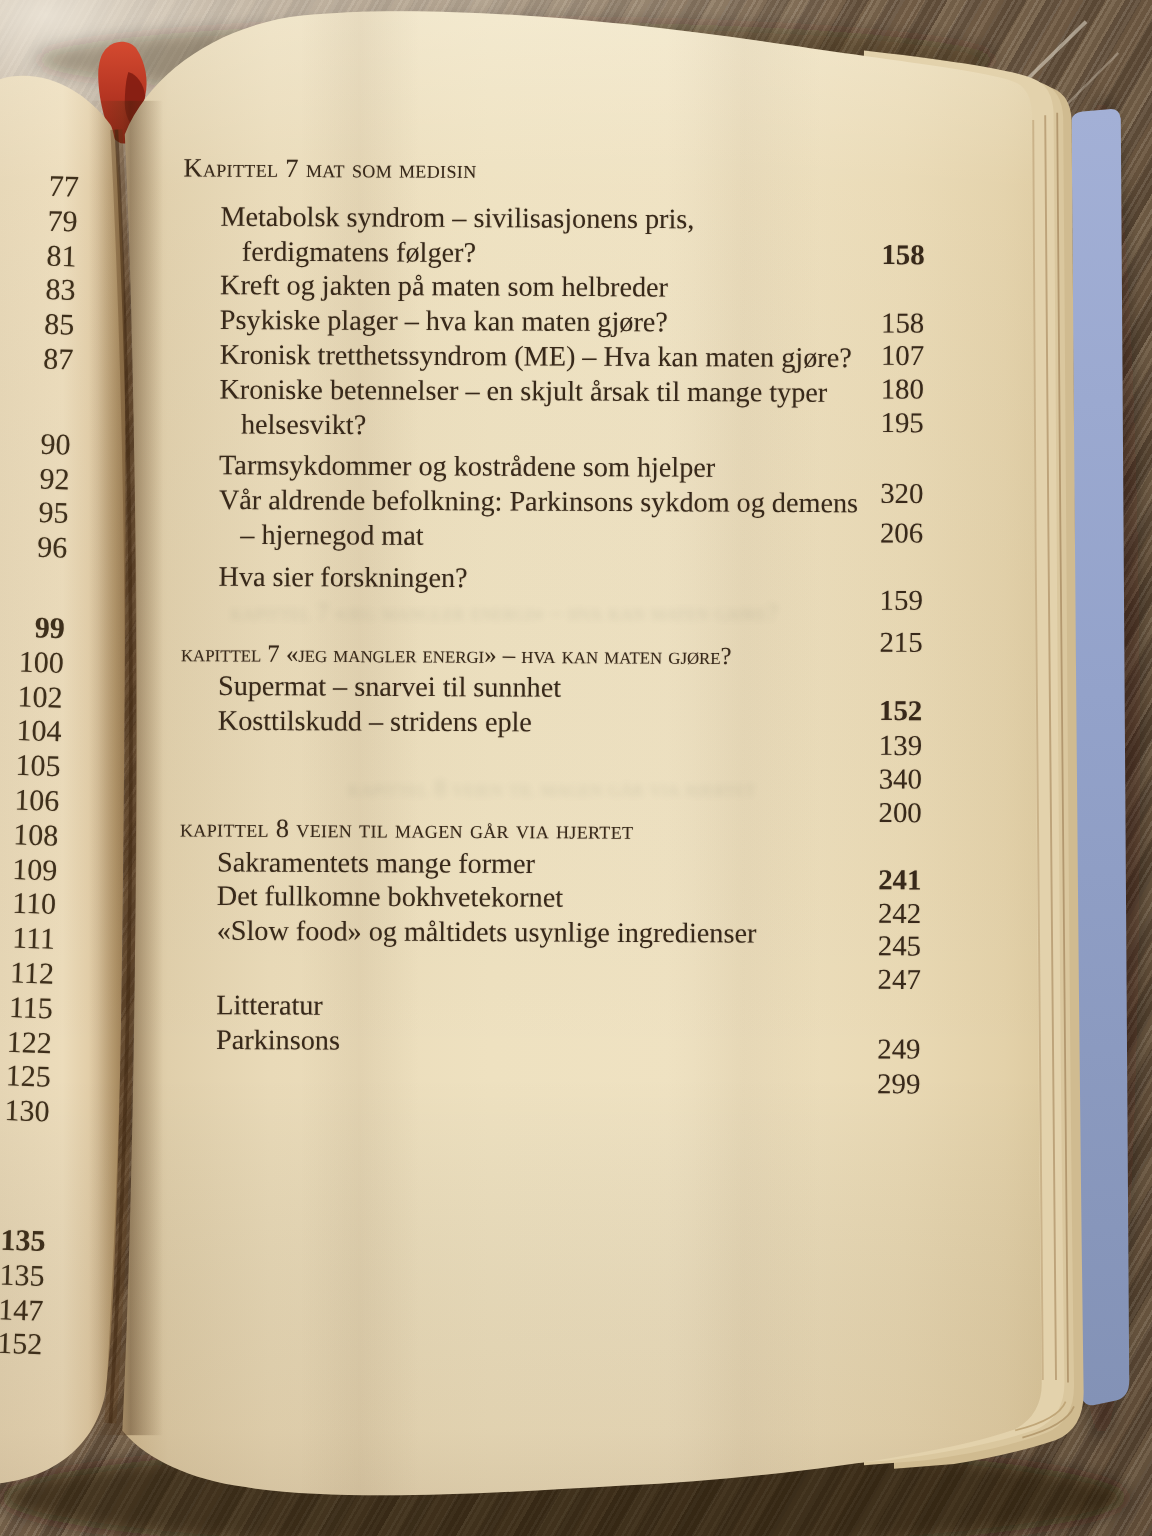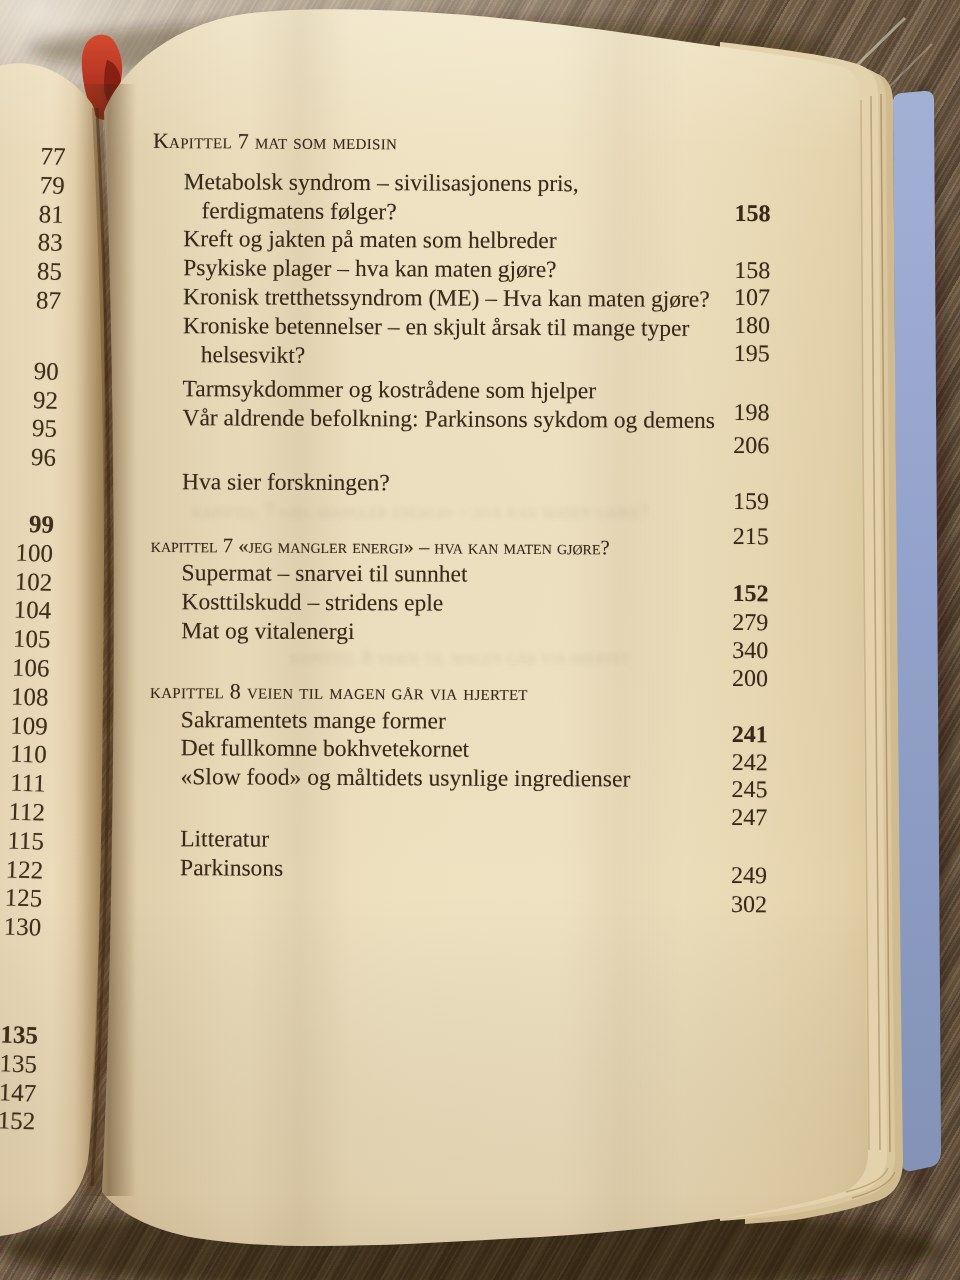--- a/index.html
+++ b/index.html
@@ -211,33 +211,33 @@
   <div class="ghost ghost2">kapittel 8 veien til magen går via hjertet</div>
 
   <div class="toc">
     <div class="row ch"><span class="t">Kapittel 7 mat som medisin</span><span class="n" style="--dy:26px">158</span></div>
     <div class="row ind1" style="margin-top:12px"><span class="t">Metabolsk syndrom – sivilisasjonens pris,</span></div>
     <div class="row ind2"><span class="t">ferdigmatens følger?</span><span class="n" style="--dy:13px">158</span></div>
     <div class="row ind1"><span class="t">Kreft og jakten på maten som helbreder</span><span class="n" style="--dy:12px">107</span></div>
     <div class="row ind1"><span class="t">Psykiske plager – hva kan maten gjøre?</span><span class="n" style="--dy:11px">180</span></div>
     <div class="row ind1"><span class="t">Kronisk tretthetssyndrom (ME) – Hva kan maten gjøre?</span><span class="n" style="--dy:10px">195</span></div>
     <div class="row ind1"><span class="t">Kroniske betennelser – en skjult årsak til mange typer</span></div>
-    <div class="row ind2"><span class="t">helsesvikt?</span><span class="n" style="--dy:11px">198</span></div>
+    <div class="row ind2"><span class="t">helsesvikt?</span><span class="n" style="--dy:11px">320</span></div>
     <div class="row ind1" style="margin-top:6px"><span class="t">Tarmsykdommer og kostrådene som hjelper</span><span class="n" style="--dy:10px">206</span></div>
     <div class="row ind1"><span class="t">Vår aldrende befolkning: Parkinsons sykdom og demens</span></div>
-    <div class="row ind2"><span class="n" style="--dy:8px">159</span></div>
+    <div class="row ind2"><span class="t">– hjernegod mat</span><span class="n" style="--dy:8px">159</span></div>
     <div class="row ind1" style="margin-top:6px"><span class="t">Hva sier forskningen?</span><span class="n" style="--dy:8px">215</span></div>
 
     <div class="row ch ch2" style="margin-top:34px"><span class="t">kapittel 7 «jeg mangler energi» – hva kan maten gjøre?</span><span class="n" style="--dy:2px">152</span></div>
-    <div class="row ind1"><span class="t">Supermat – snarvei til sunnhet</span><span class="n" style="--dy:3px">279</span></div>
+    <div class="row ind1"><span class="t">Supermat – snarvei til sunnhet</span><span class="n" style="--dy:3px">139</span></div>
     <div class="row ind1"><span class="t">Kosttilskudd – stridens eple</span><span class="n" style="--dy:2px">340</span></div>
-    <div class="row ind1"><span class="t">Mat og vitalenergi</span><span class="n" style="--dy:1px">200</span></div>
+    <div class="row ind1"><span class="n" style="--dy:1px">200</span></div>
 
     <div class="row ch" style="margin-top:31px"><span class="t">kapittel 8 veien til magen går via hjertet</span><span class="n" style="--dy:-3px">241</span></div>
     <div class="row ind1"><span class="t">Sakramentets mange former</span><span class="n" style="--dy:-4px">242</span></div>
     <div class="row ind1"><span class="t">Det fullkomne bokhvetekornet</span><span class="n" style="--dy:-5px">245</span></div>
     <div class="row ind1"><span class="t">«Slow food» og måltidets usynlige ingredienser</span><span class="n" style="--dy:-6px">247</span></div>
 
     <div class="row ind1" style="margin-top:33px"><span class="t">Litteratur</span><span class="n" style="--dy:-10px">249</span></div>
-    <div class="row ind1"><span class="t">Parkinsons</span><span class="n" style="--dy:-10px">302</span></div>
+    <div class="row ind1"><span class="t">Parkinsons</span><span class="n" style="--dy:-10px">299</span></div>
   </div>
 
 </div>
 
 </body></html>

